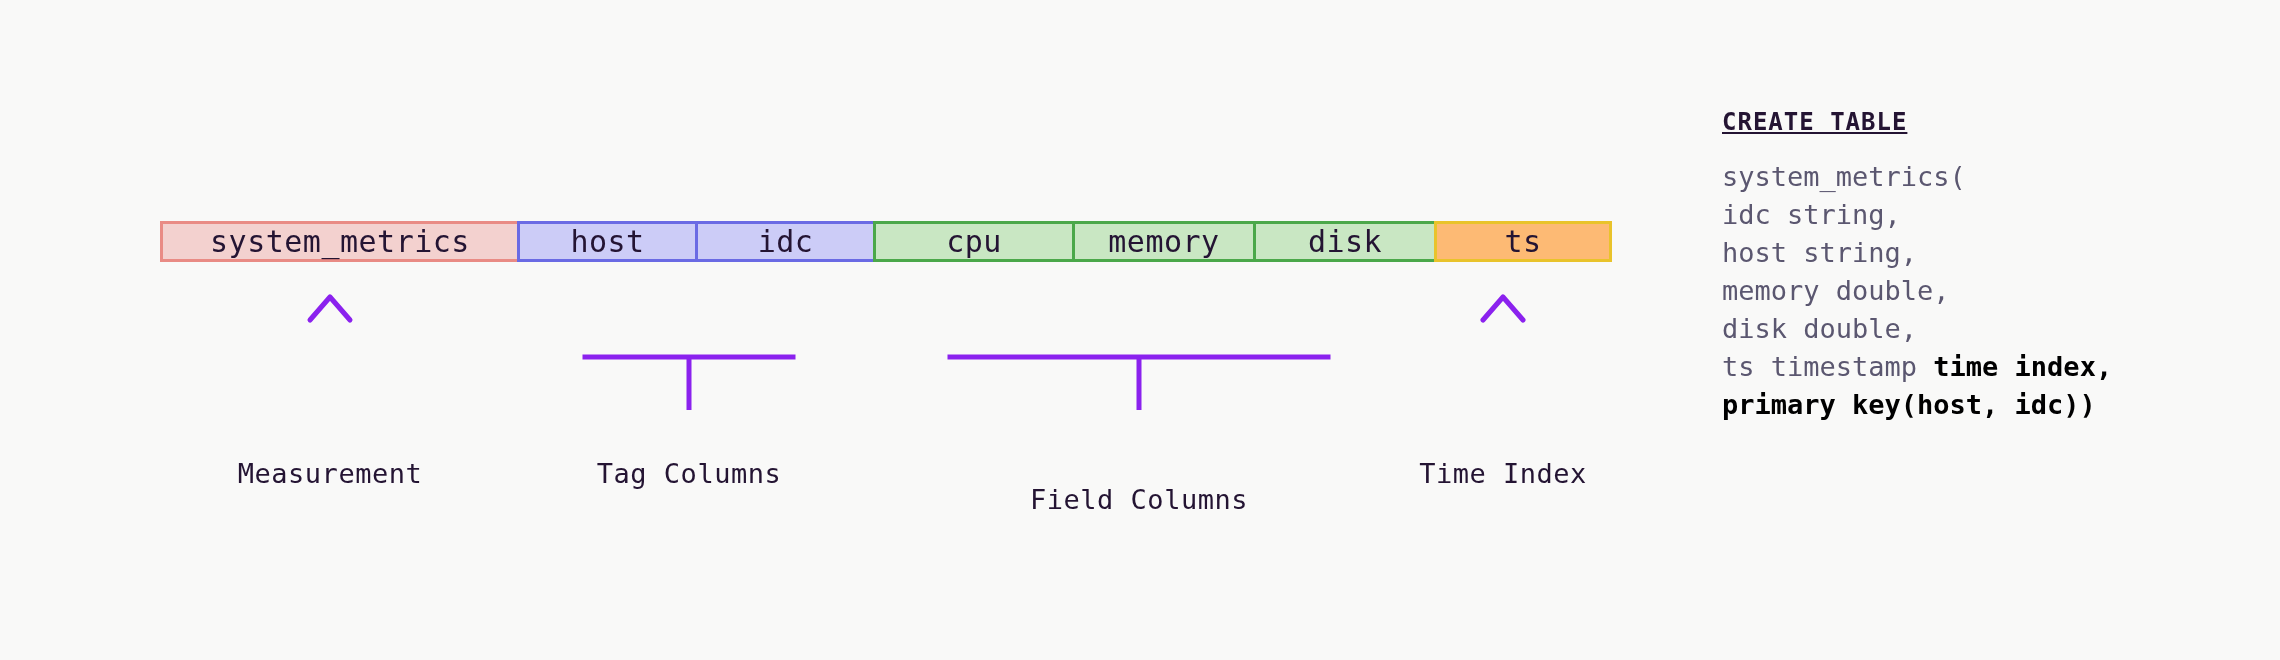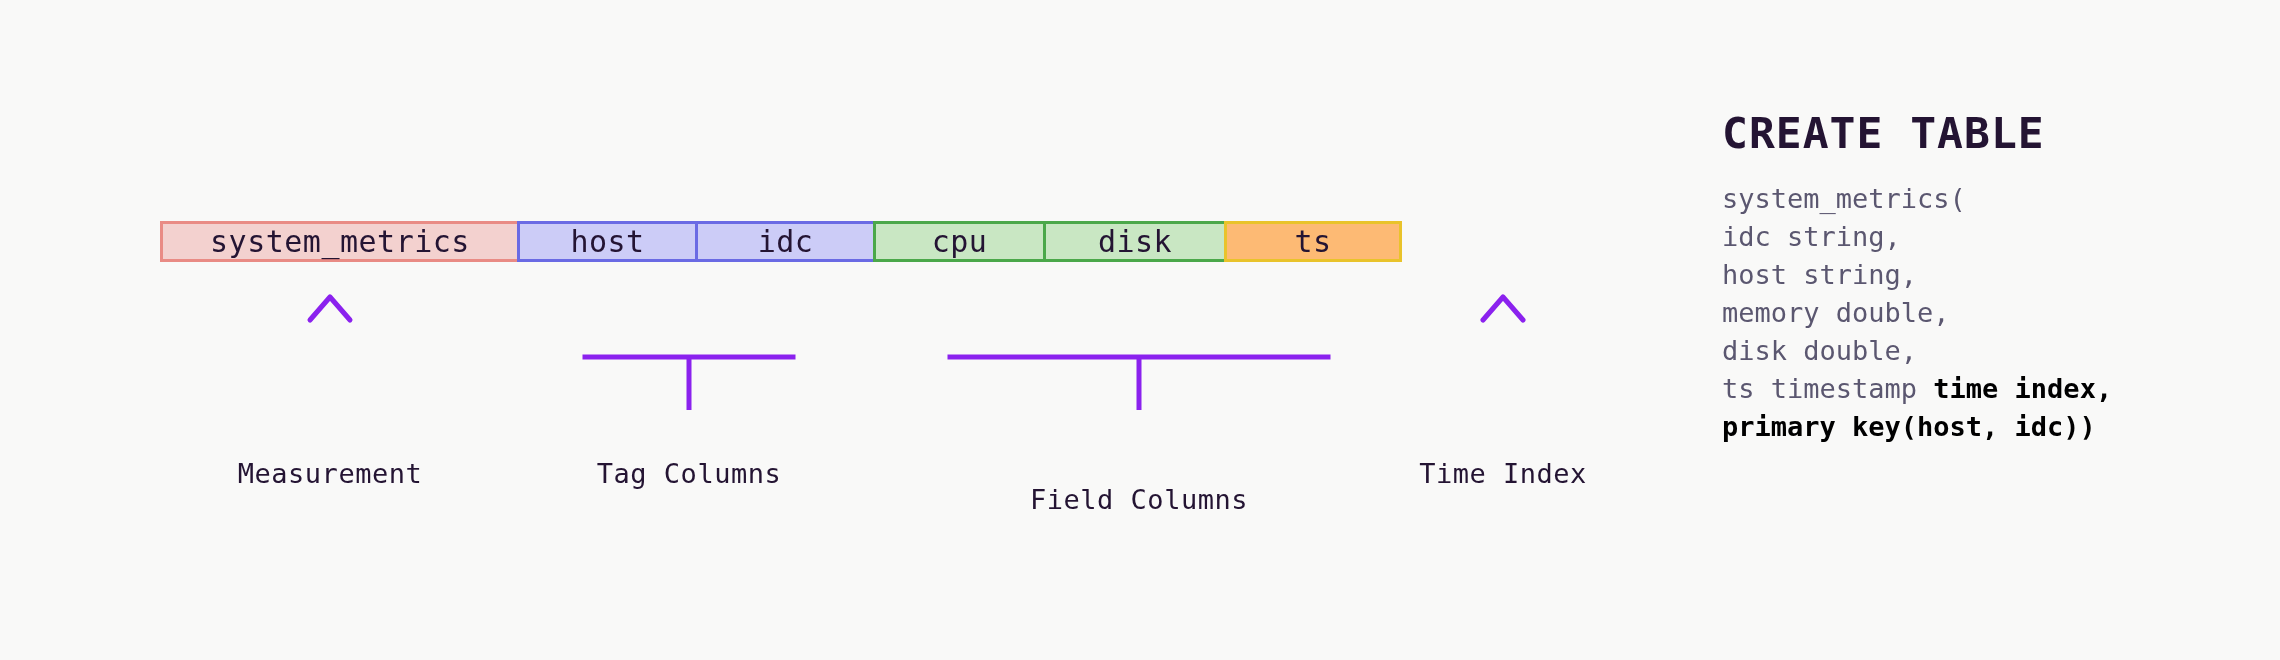--- a/index.html
+++ b/index.html
@@ -46,21 +46,21 @@
     width: 360px;
     background: #f3d1cf;
     border-color: #e98b85;
   }
   .cell.tag {
     width: 181px;
     background: #ccccf7;
     border-color: #6a6ae4;
   }
   .cell.field {
-    width: 173px;
+    width: 202px;
     background: #c9e7c3;
     border-color: #4ba84a;
   }
   .cell.field.wide { width: 184px; }
   .cell.timeindex {
     width: 178px;
     background: #fdba74;
     border-color: #e9c32b;
   }
 
@@ -85,25 +85,26 @@
   }
 
   
   #sql-panel {
     position: absolute;
     left: 1722px;
     top: 108px;
     width: 520px;
   }
   #sql-title {
-    font-size: 43px;
+    font-size: 24px;
     font-weight: bold;
     color: #241433;
     letter-spacing: 1px;
     margin-bottom: 22px;
+    text-decoration: underline;
   }
   #sql-body {
     font-size: 27px;
     line-height: 38px;
     color: #5b5770;
     white-space: pre;
     margin-top: 20px;
   }
   #sql-body .kw {
     font-weight: bold;
@@ -120,20 +121,23 @@
       <span>system_metrics</span>
     </div>
     <div class="cell tag">
       <span>host</span>
     </div>
     <div class="cell tag">
       <span>idc</span>
     </div>
     <div class="cell field">
       <span>cpu</span>
+    </div>
+    <div class="cell field wide">
+      <span>memory</span>
     </div>
     <div class="cell field wide">
       <span>disk</span>
     </div>
     <div class="cell timeindex">
       <span>ts</span>
     </div>
   </div>
 
   <svg id="connectors" viewBox="0 0 2280 660">

